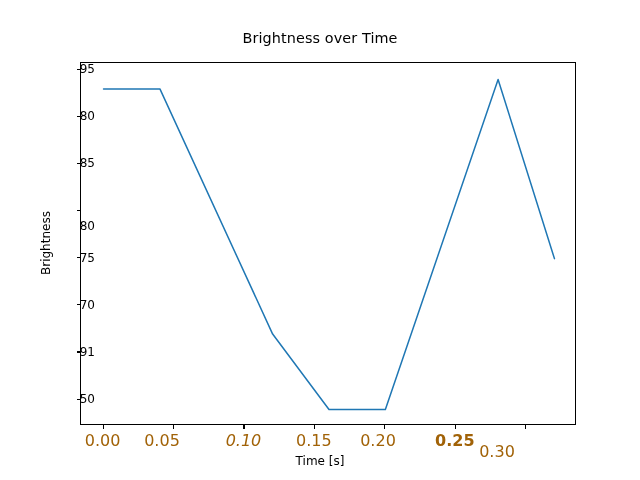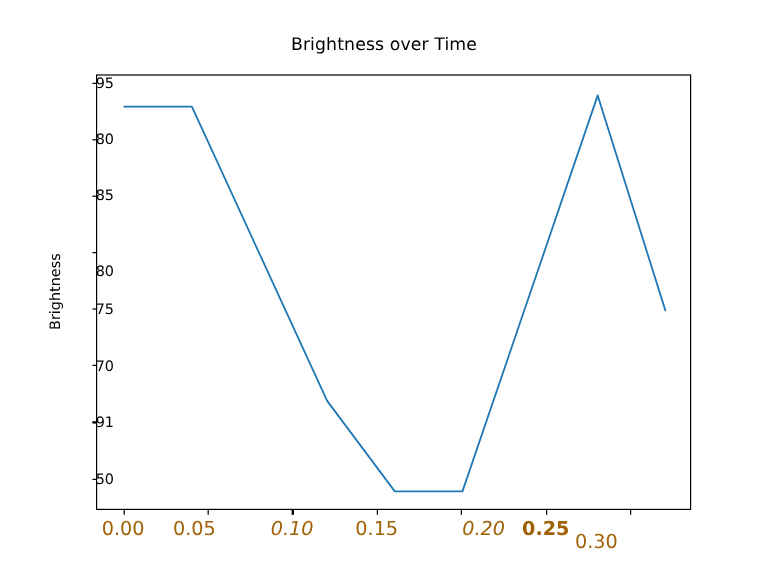--- a/index.html
+++ b/index.html
@@ -118,21 +118,21 @@
   <div id="x-ticks">
       <div class="tick-mark-x" style="left: 102.545px;"></div>
       <div class="tick-label-x" style="left: 62.5455px; width: 80px;">0.00</div>
       <div class="tick-mark-x" style="left: 173px;"></div>
       <div class="tick-label-x" style="left: 122px; width: 80px;">0.05</div>
       <div class="tick-mark-x" style="left: 243.455px;"></div>
       <div class="tick-label-x" style="left: 203.455px; width: 80px; font-style: italic;">0.10</div>
       <div class="tick-mark-x" style="left: 313.909px;"></div>
       <div class="tick-label-x" style="left: 273.909px; width: 80px;">0.15</div>
       <div class="tick-mark-x" style="left: 384.364px;"></div>
-      <div class="tick-label-x" style="left: 363px; width: 80px; font-style: italic;">0.20</div>
+      <div class="tick-label-x" style="left: 338px; width: 80px;">0.20</div>
       <div class="tick-mark-x" style="left: 454.818px;"></div>
       <div class="tick-label-x" style="left: 414.818px; width: 80px; font-weight: bold;">0.25</div>
       <div class="tick-mark-x" style="left: 525.273px;"></div>
       <div class="tick-label-x" style="left: 457px; width: 80px; margin-top: 11px;">0.30</div>
     </div>
   <div id="y-ticks">
       <div class="tick-mark-y" style="top: 398.571px;"></div>
       <div class="tick-label-y" style="top: 393.071px;">50</div>
       <div class="tick-mark-y" style="top: 351.429px;"></div>
       <div class="tick-label-y" style="top: 345.929px;">91</div>
@@ -143,14 +143,15 @@
       <div class="tick-mark-y" style="top: 210px;"></div>
       <div class="tick-label-y" style="top: 204.5px; margin-top: 15px;">80</div>
       <div class="tick-mark-y" style="top: 162.857px;"></div>
       <div class="tick-label-y" style="top: 157.357px; margin-left: 40px;">85</div>
       <div class="tick-mark-y" style="top: 115.714px;"></div>
       <div class="tick-label-y" style="top: 110.214px;">80</div>
       <div class="tick-mark-y" style="top: 68.5714px;"></div>
       <div class="tick-label-y" style="top: 63.0714px;">95</div>
     </div>
 
+  <div id="xlabel">Time [s]</div>
 
 </div>
 
 </body></html>

